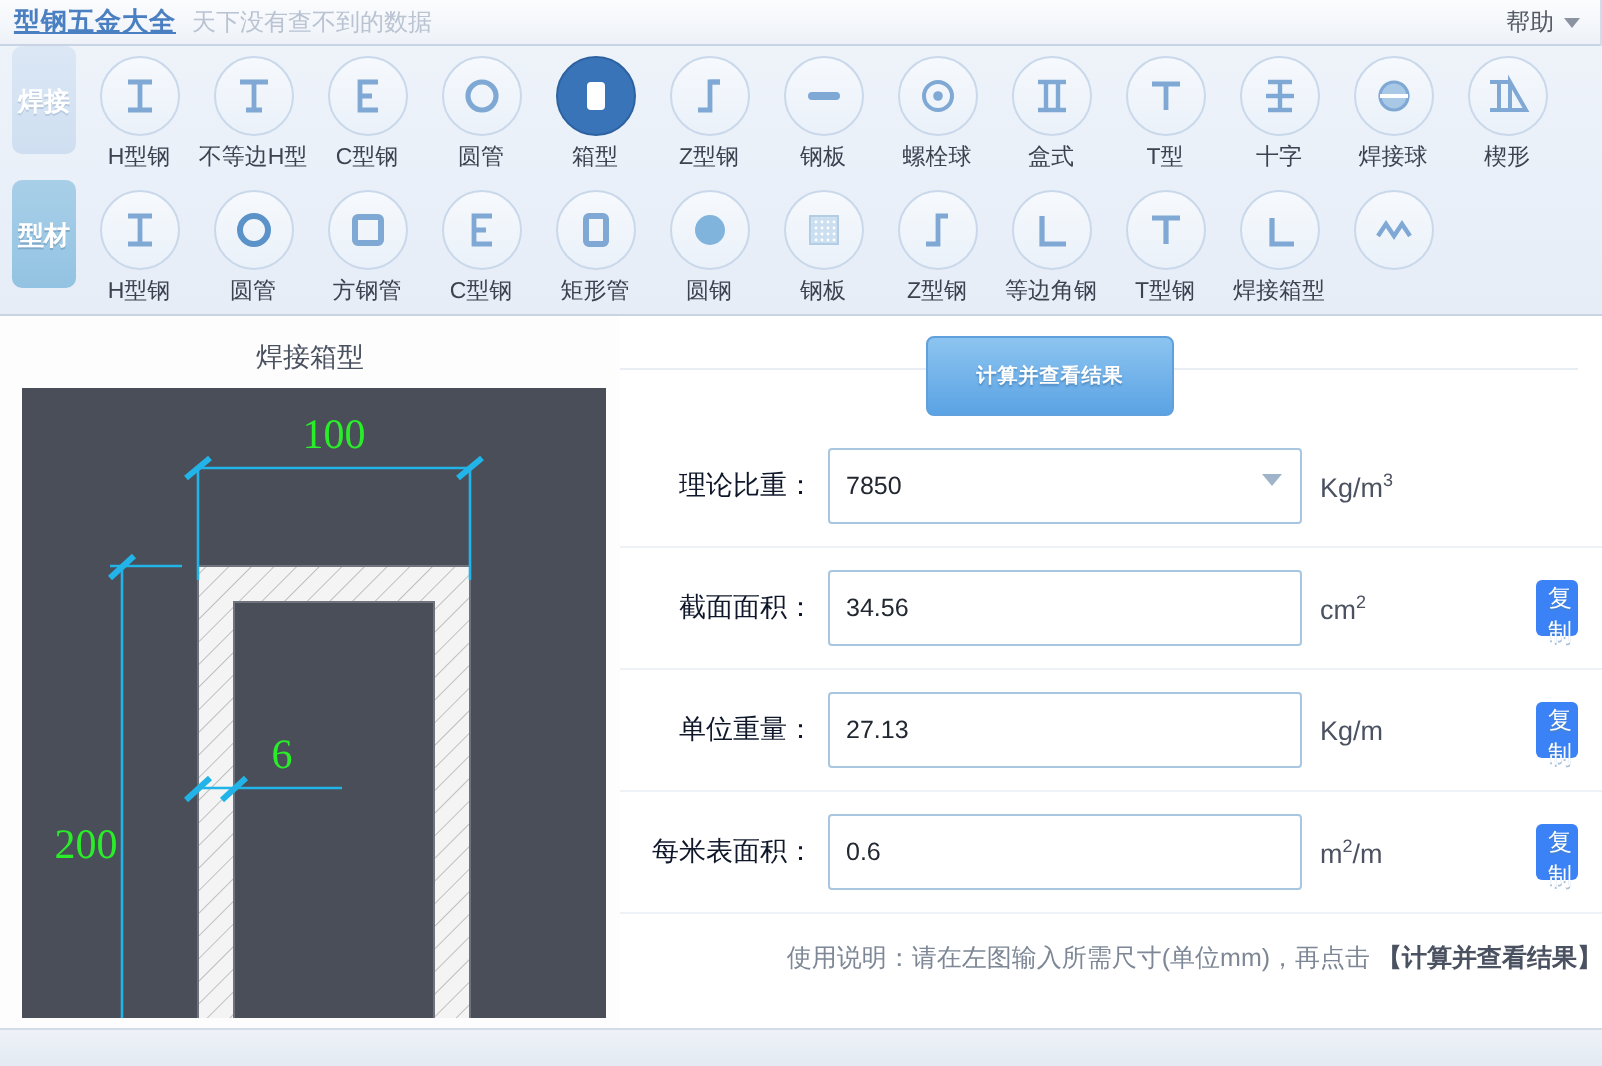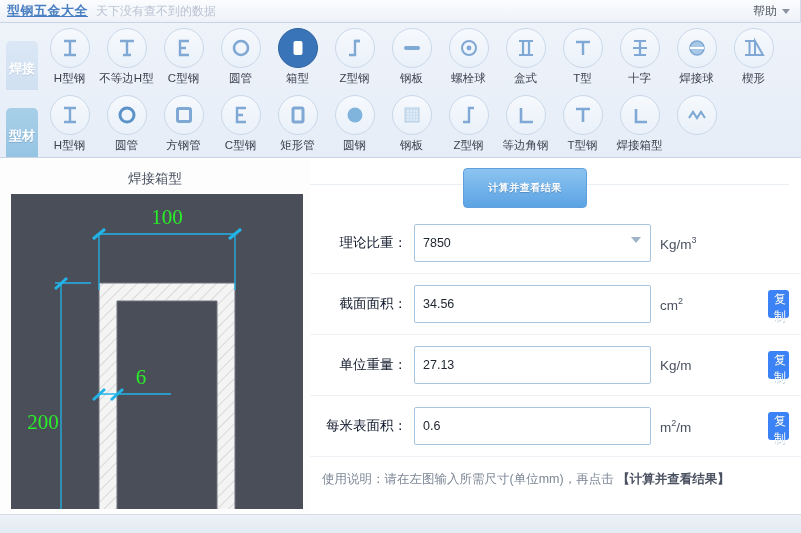--- a/index.html
+++ b/index.html
@@ -70,21 +70,21 @@
     display: flex;
     align-items: flex-start;
     height: 67px;
     overflow: hidden;
     position: relative;
   }
   .cat-tab {
     width: 32px;
     min-width: 32px;
     height: 54px;
-    margin: 18px 3px 0 6px;
+    margin: 0 3px 0 6px;
     border-radius: 5px;
     display: flex;
     flex-direction: column;
     align-items: center;
     justify-content: center;
     font-size: 13px;
     font-weight: bold;
     line-height: 17px;
     color: #ffffff;
     cursor: pointer;
@@ -258,20 +258,21 @@
     text-shadow: 0 1px 0 rgba(80,130,175,.5);
     font-family: "Liberation Sans", sans-serif;
   }
   .copy-spacer { margin-left: auto; width: 41px; height: 28px; }
 
   .hint {
     font-size: 12.5px;
     color: #7d8796;
     padding: 14px 0 0 12px;
     white-space: nowrap;
+    text-align: right;
   }
   .hint b { color: #4a5160; }
 
   .footer {
     position: absolute;
     left: 0; bottom: 0;
     width: 801px; height: 19px;
     background: linear-gradient(to bottom, #eef2f7, #e3eaf3);
     border-top: 1px solid #d2dbe7;
   }

